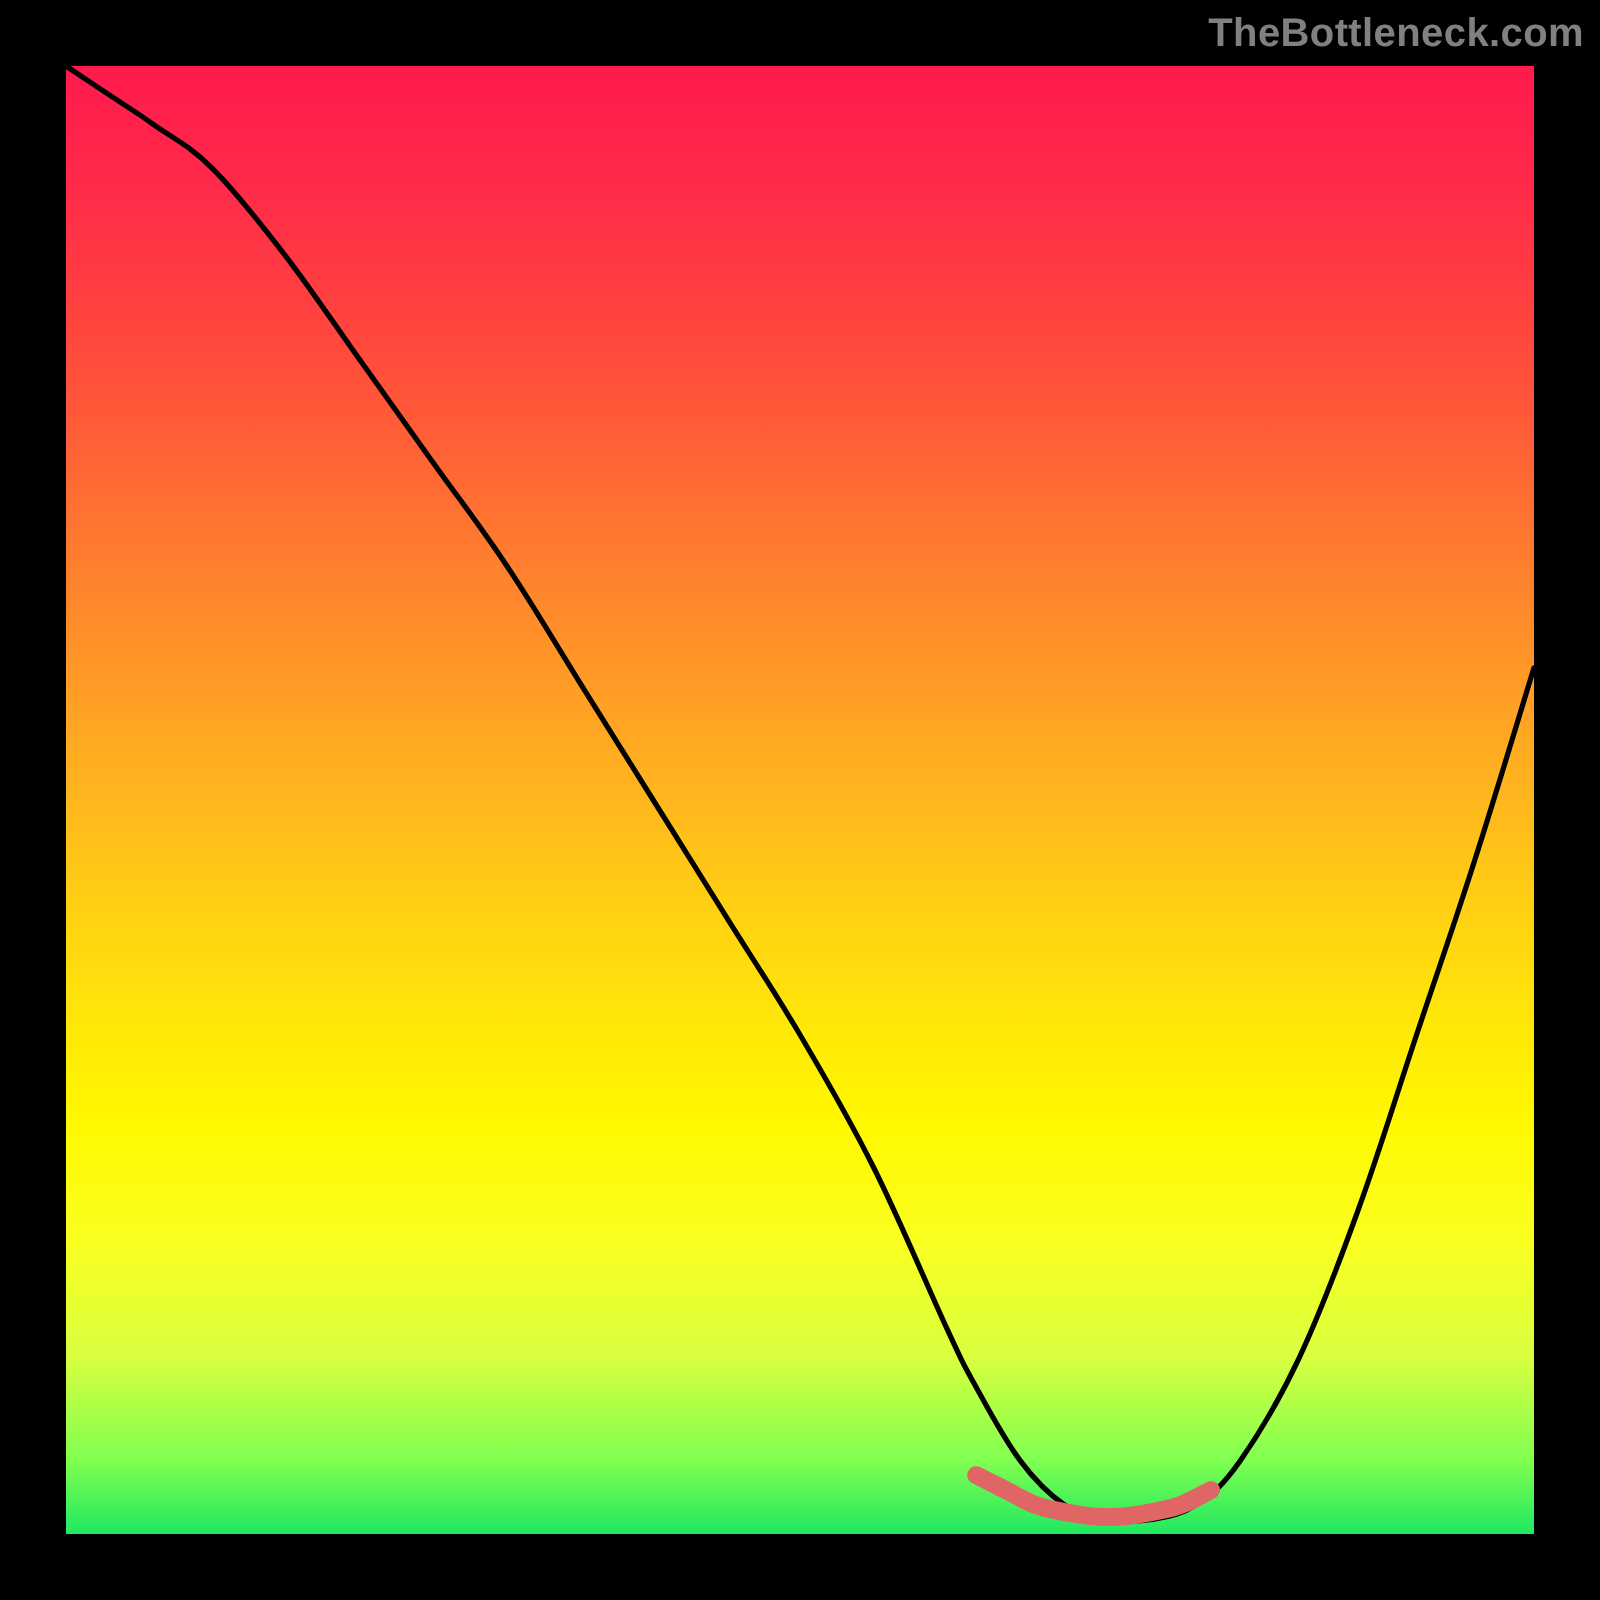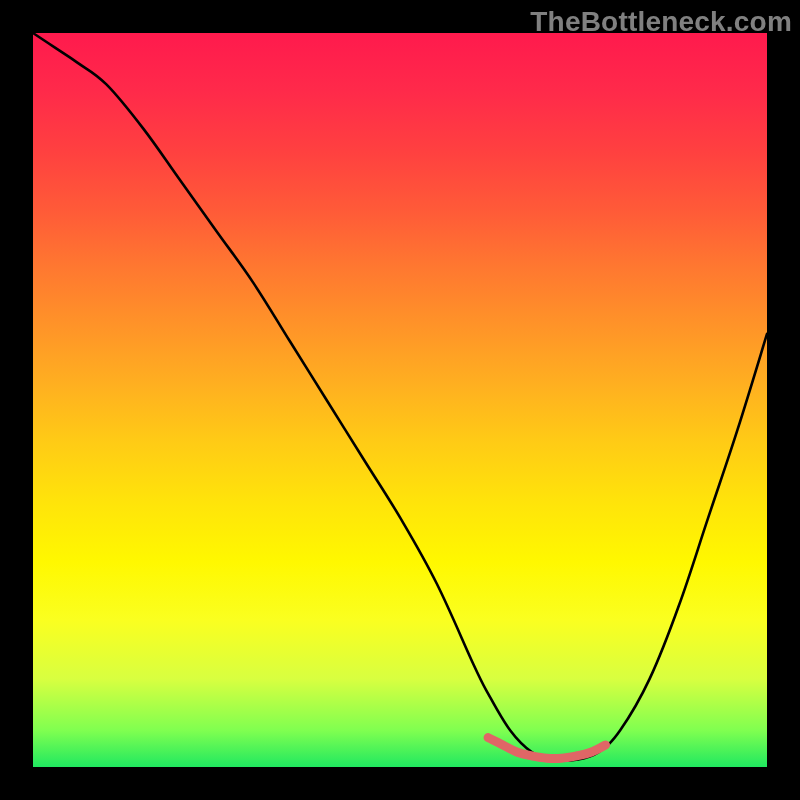--- a/index.html
+++ b/index.html
@@ -38,21 +38,21 @@
       #d8ff40 88%,
       #80ff50 95%,
       #20e860 100%
     );
   }
   .watermark {
     position: absolute;
     top: 6px;
     right: 8px;
     font-family: Arial, Helvetica, sans-serif;
-    font-size: 28px;
+    font-size: 20px;
     font-weight: bold;
     color: #808080;
     letter-spacing: 0.2px;
     user-select: none;
   }
   svg.curve {
     position: absolute;
     left: 0;
     top: 0;
     width: 734px;

